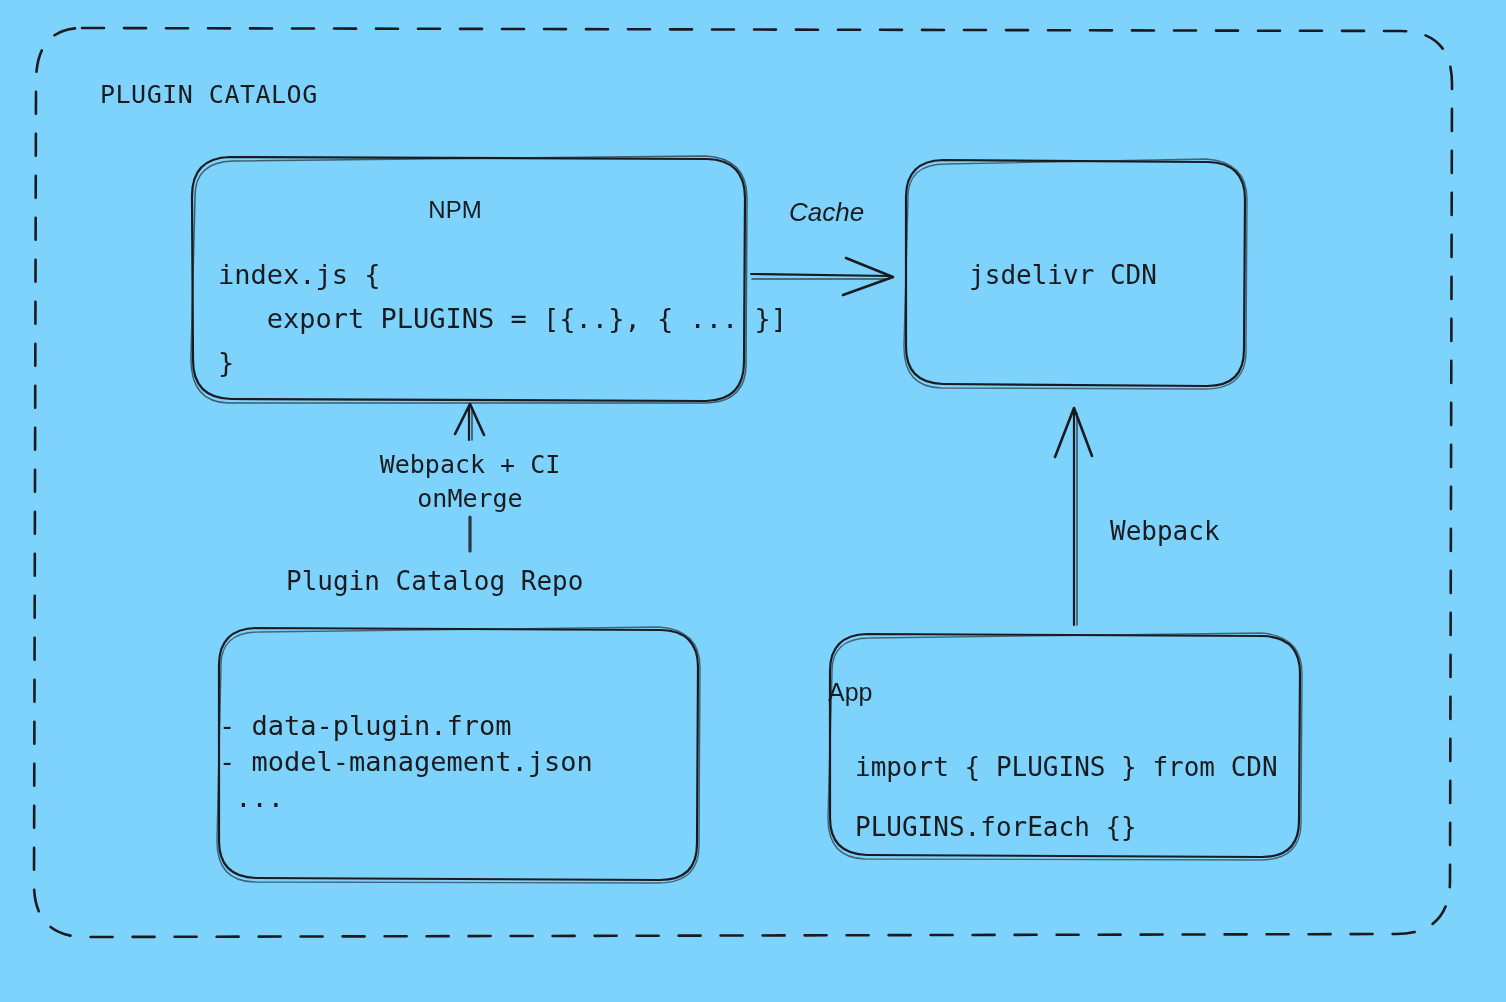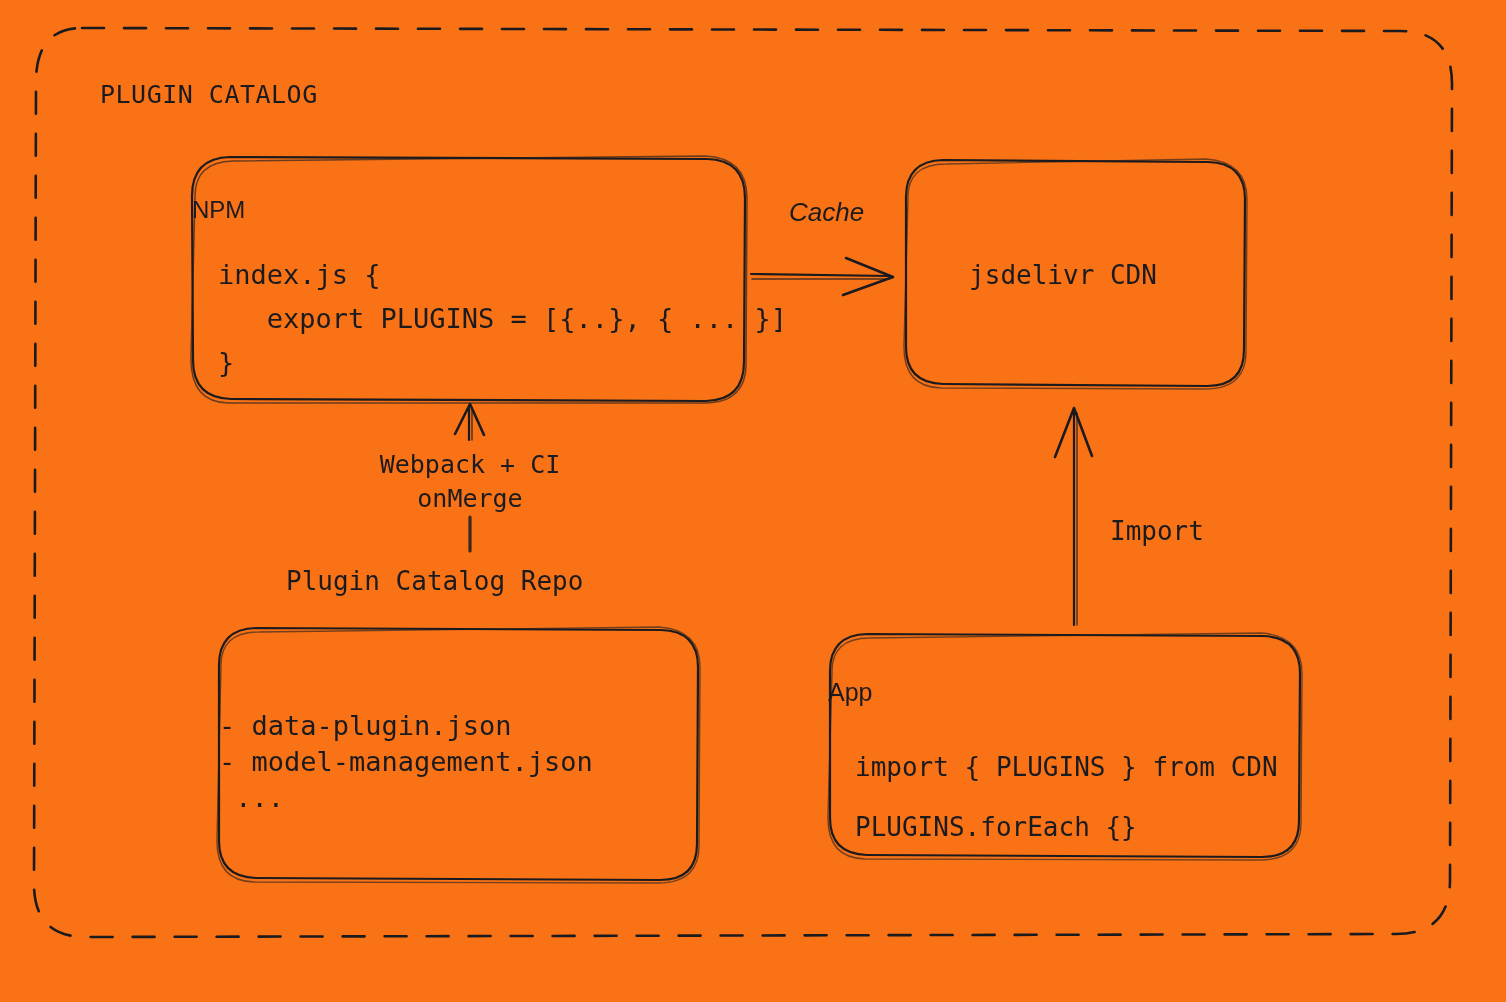--- a/index.html
+++ b/index.html
@@ -4,21 +4,21 @@
 <style>
   html, body {
     margin: 0;
     padding: 0;
     background: #ffffff;
   }
   #canvas {
     position: relative;
     width: 1506px;
     height: 1002px;
-    background: #f97316;
+    background: #7dd3fc;
     overflow: hidden;
     font-family: "DejaVu Sans Mono", monospace;
   }
   #sketch {
     position: absolute;
     left: 0; top: 0;
     width: 1506px;
     height: 1002px;
     pointer-events: none;
   }
@@ -30,21 +30,21 @@
     line-height: 1.0;
   }
   .frame-title {
     left: 100px; top: 82px;
     font-size: 25px;
     letter-spacing: 0.5px;
   }
   .npm-title {
     left: 192px; top: 198px;
     width: 526px;
-    text-align: left;
+    text-align: center;
     font-family: "Liberation Sans", sans-serif;
     font-size: 24px;
   }
   .npm-code {
     left: 218px; top: 253px;
     font-size: 27px;
     line-height: 44px;
   }
   .cdn-title {
     left: 905px; top: 262px;
@@ -141,23 +141,23 @@
 }</div>
 
   <div class="txt cdn-title">jsdelivr CDN</div>
 
   <div class="txt cache-label">Cache</div>
 
   <div class="txt repo-label">Plugin Catalog Repo</div>
 
   <div class="txt webpack-label">Webpack + CI
 onMerge</div>
-  <div class="txt repo-code">- data-plugin.json
+  <div class="txt repo-code">- data-plugin.from
 - model-management.json
  ...</div>
 
-  <div class="txt import-label">Import</div>
+  <div class="txt import-label">Webpack</div>
 
   <div class="txt app-title">App</div>
   <div class="txt app-code">import { PLUGINS } from CDN
 PLUGINS.forEach {}</div>
 
 </div>
 
 </body></html>

